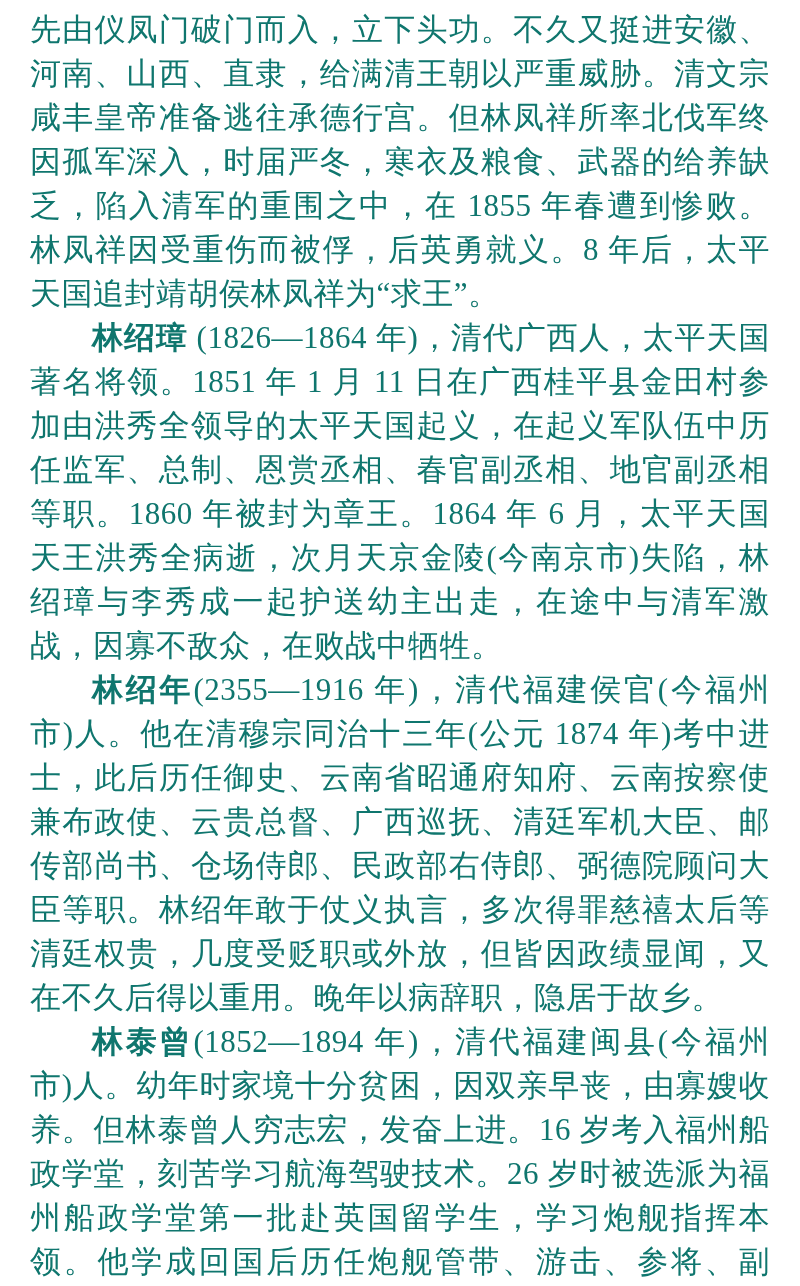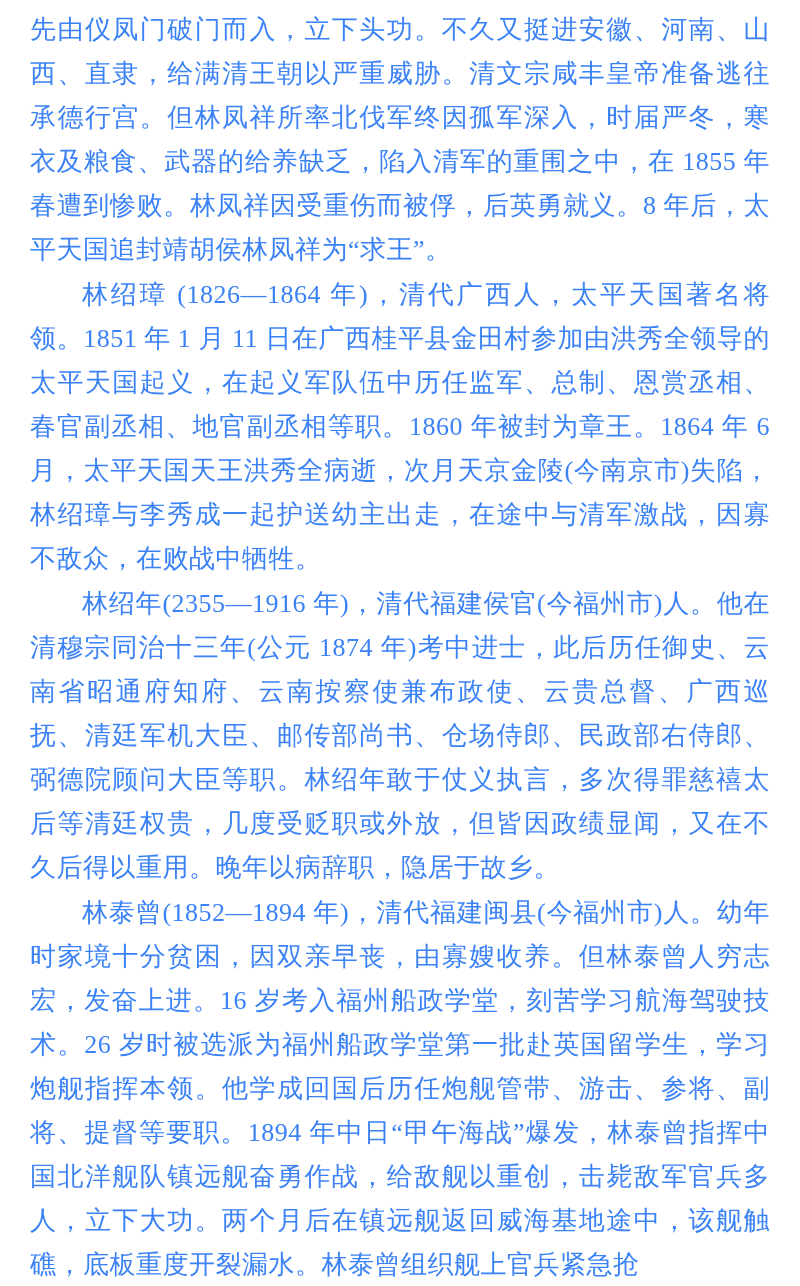--- a/index.html
+++ b/index.html
@@ -11,37 +11,37 @@
     width: 800px;
     height: 1286px;
     overflow: hidden;
   }
   .book-page {
     box-sizing: border-box;
     width: 800px;
     height: 1286px;
     padding: 8px 30px 0 30px;
     background: #ffffff;
-    color: #3b82f6;
+    color: #0f766e;
     font-family: "Liberation Serif", "DejaVu Serif", serif;
-    font-size: 26px;
+    font-size: 31px;
     line-height: 44px;
     letter-spacing: 0.5px;
     text-align: justify;
     text-justify: inter-ideograph;
   }
   .para {
     margin: 0;
     padding: 0;
   }
   .para.indent {
     text-indent: 2em;
   }
   .person-name {
-    font-weight: normal;
+    font-weight: bold;
     font-family: "Liberation Sans", "DejaVu Sans", sans-serif;
   }
 </style>
 </head>
 <body>
 
 <div class="book-page">
 
   <p class="para"><span>先由仪凤门破门而入，立下头功。不久又挺进安徽、河南、山西、直隶，给满清王朝以严重威胁。清文宗咸丰皇帝准备逃往承德行宫。但林凤祥所率北伐军终因孤军深入，时届严冬，寒衣及粮食、武器的给养缺乏，陷入清军的重围之中，在 1855 年春遭到惨败。林凤祥因受重伤而被俘，后英勇就义。8 年后，太平天国追封靖胡侯林凤祥为“求王”。</span></p>
 

